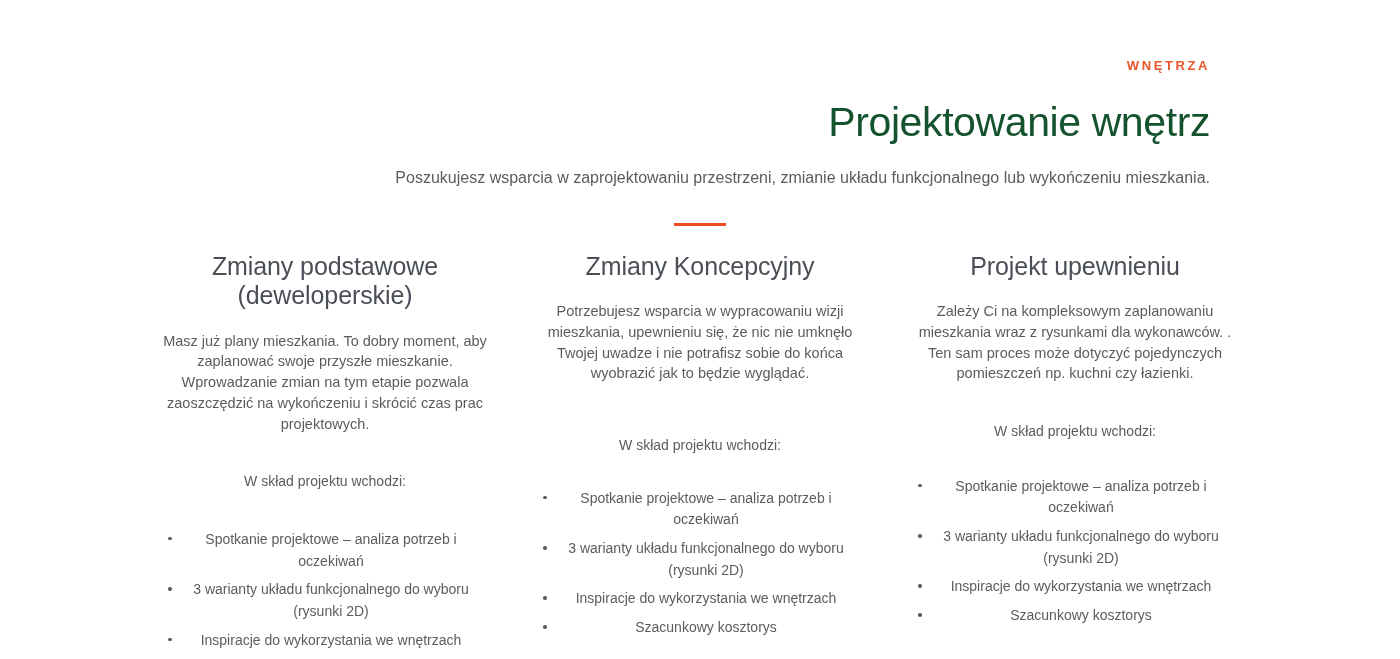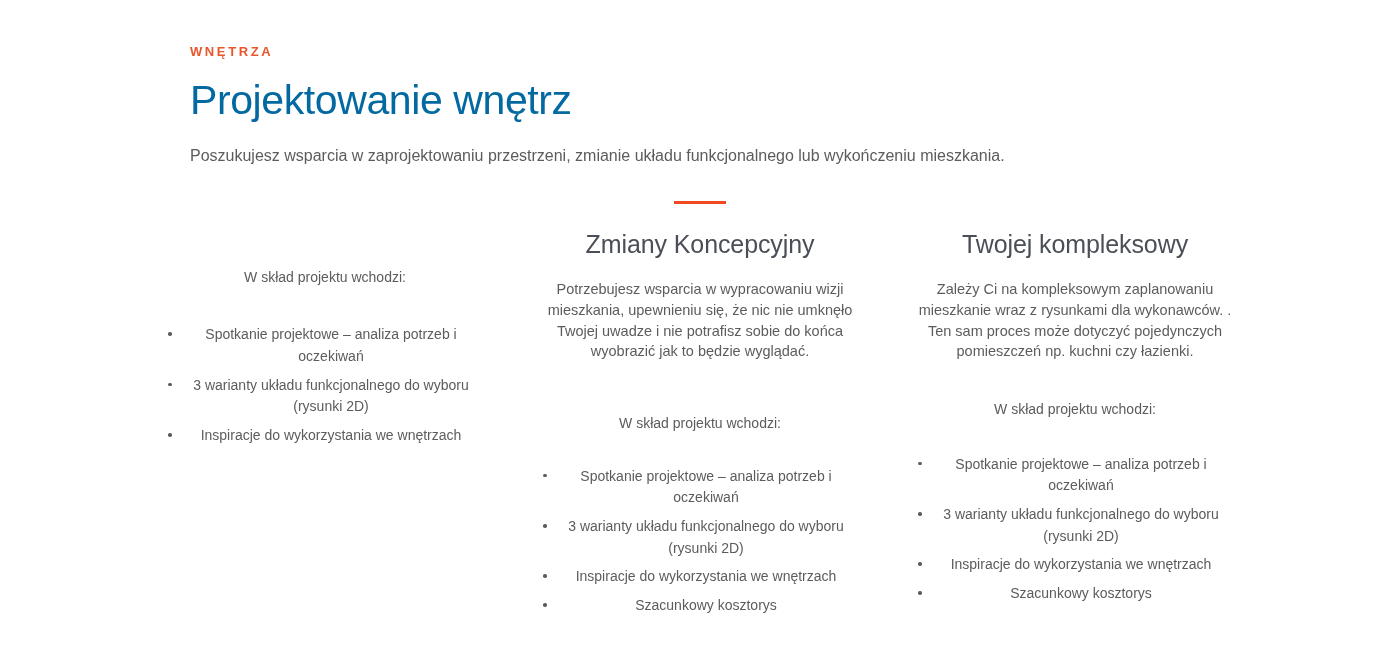--- a/index.html
+++ b/index.html
@@ -21,38 +21,38 @@
     width: 1400px;
     height: 659px;
     background: #ffffff;
     overflow: hidden;
   }
 
   
   .header {
     width: 1020px;
     margin: 0 auto;
-    padding-top: 44px;
-    text-align: left;
+    padding-top: 58px;
+    text-align: right;
   }
 
   .eyebrow {
     font-size: 13px;
     font-weight: 700;
     letter-spacing: 2.6px;
     color: #e8562a;
     text-transform: uppercase;
     line-height: 1.2;
   }
 
   .main-title {
-    margin-top: 18px;
+    margin-top: 26px;
     font-size: 41px;
     font-weight: 400;
-    color: #0369a1;
+    color: #14532d;
     letter-spacing: -0.4px;
     line-height: 1.12;
   }
 
   .lede {
     margin-top: 20px;
     font-size: 16px;
     font-weight: 400;
     color: #5c5c5c;
     line-height: 1.45;
@@ -154,20 +154,22 @@
     <p class="lede">Poszukujesz wsparcia w zaprojektowaniu przestrzeni, zmianie układu funkcjonalnego lub wykończeniu mieszkania.</p>
 
     <div class="divider-wrap">
       <div class="divider"></div>
     </div>
   </div>
 
   <div class="columns">
 
     <div class="col col-1">
+      <h2 class="col-title">Zmiany podstawowe (deweloperskie)</h2>
+      <p class="col-desc">Masz już plany mieszkania. To dobry moment, aby zaplanować swoje przyszłe mieszkanie. Wprowadzanie zmian na tym etapie pozwala zaoszczędzić na wykończeniu i skrócić czas prac projektowych.</p>
       <p class="includes">W skład projektu wchodzi:</p>
       <ul class="bullets">
           <li><span class="dot"></span><span>Spotkanie projektowe – analiza potrzeb i oczekiwań</span></li>
           <li><span class="dot"></span><span>3 warianty układu funkcjonalnego do wyboru (rysunki 2D)</span></li>
           <li><span class="dot"></span><span>Inspiracje do wykorzystania we wnętrzach</span></li>
         </ul>
     </div>
 
     <div class="col col-2">
       <h2 class="col-title">Zmiany Koncepcyjny</h2>
@@ -175,22 +177,22 @@
       <p class="includes">W skład projektu wchodzi:</p>
       <ul class="bullets">
           <li><span class="dot"></span><span>Spotkanie projektowe – analiza potrzeb i oczekiwań</span></li>
           <li><span class="dot"></span><span>3 warianty układu funkcjonalnego do wyboru (rysunki 2D)</span></li>
           <li><span class="dot"></span><span>Inspiracje do wykorzystania we wnętrzach</span></li>
           <li><span class="dot"></span><span>Szacunkowy kosztorys</span></li>
         </ul>
     </div>
 
     <div class="col col-3">
-      <h2 class="col-title">Twojej kompleksowy</h2>
-      <p class="col-desc">Zależy Ci na kompleksowym zaplanowaniu mieszkanie wraz z rysunkami dla wykonawców. . Ten sam proces może dotyczyć pojedynczych pomieszczeń np. kuchni czy łazienki.</p>
+      <h2 class="col-title">Projekt upewnieniu</h2>
+      <p class="col-desc">Zależy Ci na kompleksowym zaplanowaniu mieszkania wraz z rysunkami dla wykonawców. . Ten sam proces może dotyczyć pojedynczych pomieszczeń np. kuchni czy łazienki.</p>
       <p class="includes">W skład projektu wchodzi:</p>
       <ul class="bullets">
           <li><span class="dot"></span><span>Spotkanie projektowe – analiza potrzeb i oczekiwań</span></li>
           <li><span class="dot"></span><span>3 warianty układu funkcjonalnego do wyboru (rysunki 2D)</span></li>
           <li><span class="dot"></span><span>Inspiracje do wykorzystania we wnętrzach</span></li>
           <li><span class="dot"></span><span>Szacunkowy kosztorys</span></li>
         </ul>
     </div>
 
   </div>

